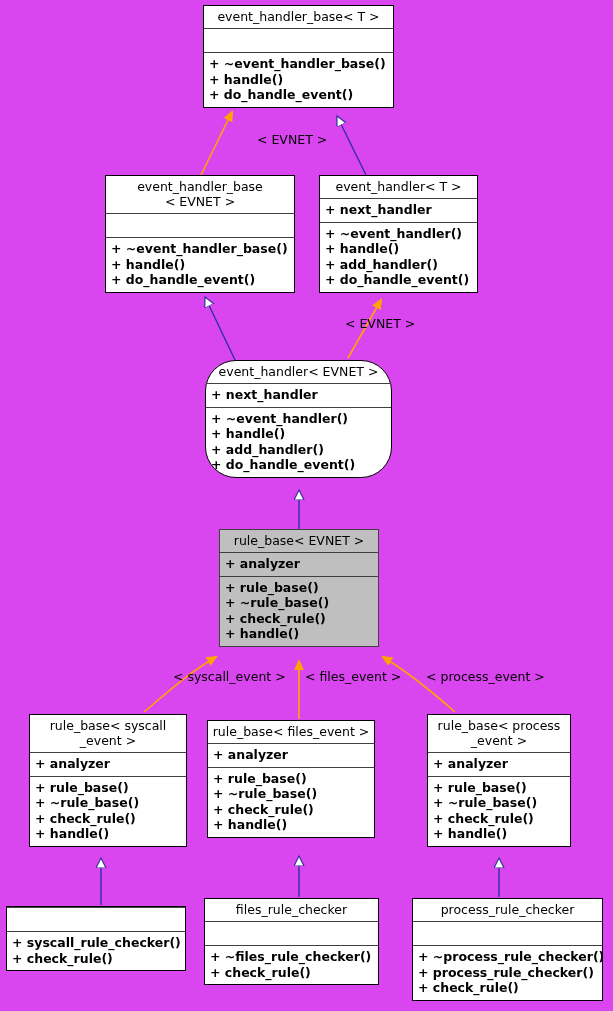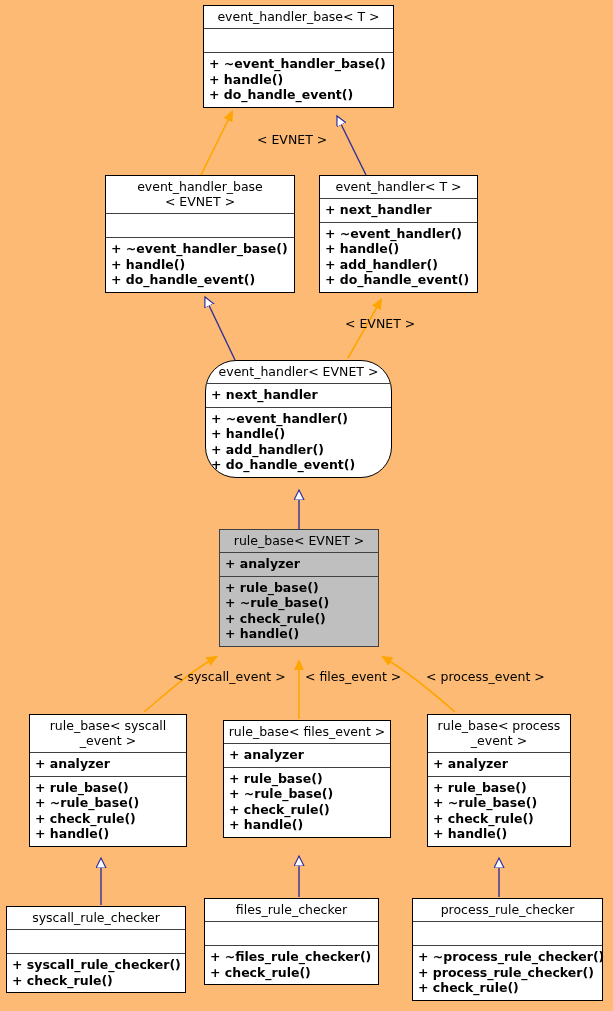--- a/index.html
+++ b/index.html
@@ -4,21 +4,21 @@
 <style>
   html, body {
     margin: 0;
     padding: 0;
     background: #ffffff;
   }
   #canvas {
     position: relative;
     width: 613px;
     height: 1011px;
-    background: #fdba74;
+    background: #d946ef;
     font-family: "DejaVu Sans", "Liberation Sans", sans-serif;
     overflow: hidden;
   }
   #edges {
     position: absolute;
     left: 0;
     top: 0;
     width: 613px;
     height: 1011px;
     pointer-events: none;
@@ -189,21 +189,21 @@
     </div>
     <div class="uml-sep"></div>
     <div class="uml-ops">
       <div class="uml-row">+ rule_base()</div>
       <div class="uml-row">+ ~rule_base()</div>
       <div class="uml-row">+ check_rule()</div>
       <div class="uml-row">+ handle()</div>
     </div>
   </div>
 
-  <div class="uml-box" style="left:223px; top:720px; width:168px;">
+  <div class="uml-box" style="left:207px; top:720px; width:168px;">
     <div class="uml-title">rule_base&lt; files_event &gt;</div>
     <div class="uml-sep"></div>
     <div class="uml-attrs">
       <div class="uml-row">+ analyzer</div>
     </div>
     <div class="uml-sep"></div>
     <div class="uml-ops">
       <div class="uml-row">+ rule_base()</div>
       <div class="uml-row">+ ~rule_base()</div>
       <div class="uml-row">+ check_rule()</div>
@@ -221,21 +221,20 @@
     <div class="uml-sep"></div>
     <div class="uml-ops">
       <div class="uml-row">+ rule_base()</div>
       <div class="uml-row">+ ~rule_base()</div>
       <div class="uml-row">+ check_rule()</div>
       <div class="uml-row">+ handle()</div>
     </div>
   </div>
 
   <div class="uml-box" style="left:6px; top:906px; width:180px;">
-    <div class="uml-title">syscall_rule_checker</div>
     <div class="uml-sep"></div>
     <div class="uml-attrs empty"></div>
     <div class="uml-sep"></div>
     <div class="uml-ops">
       <div class="uml-row">+ syscall_rule_checker()</div>
       <div class="uml-row">+ check_rule()</div>
     </div>
   </div>
 
   <div class="uml-box" style="left:204px; top:898px; width:175px;">

